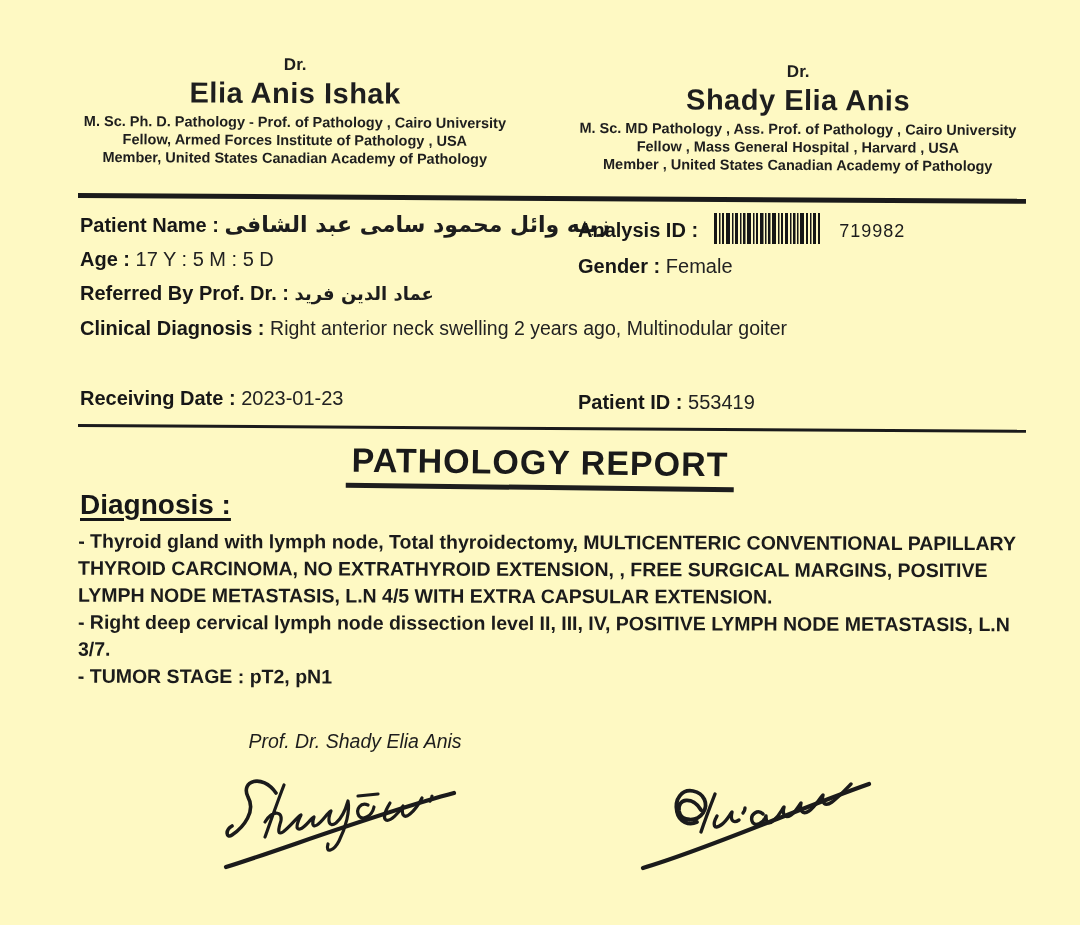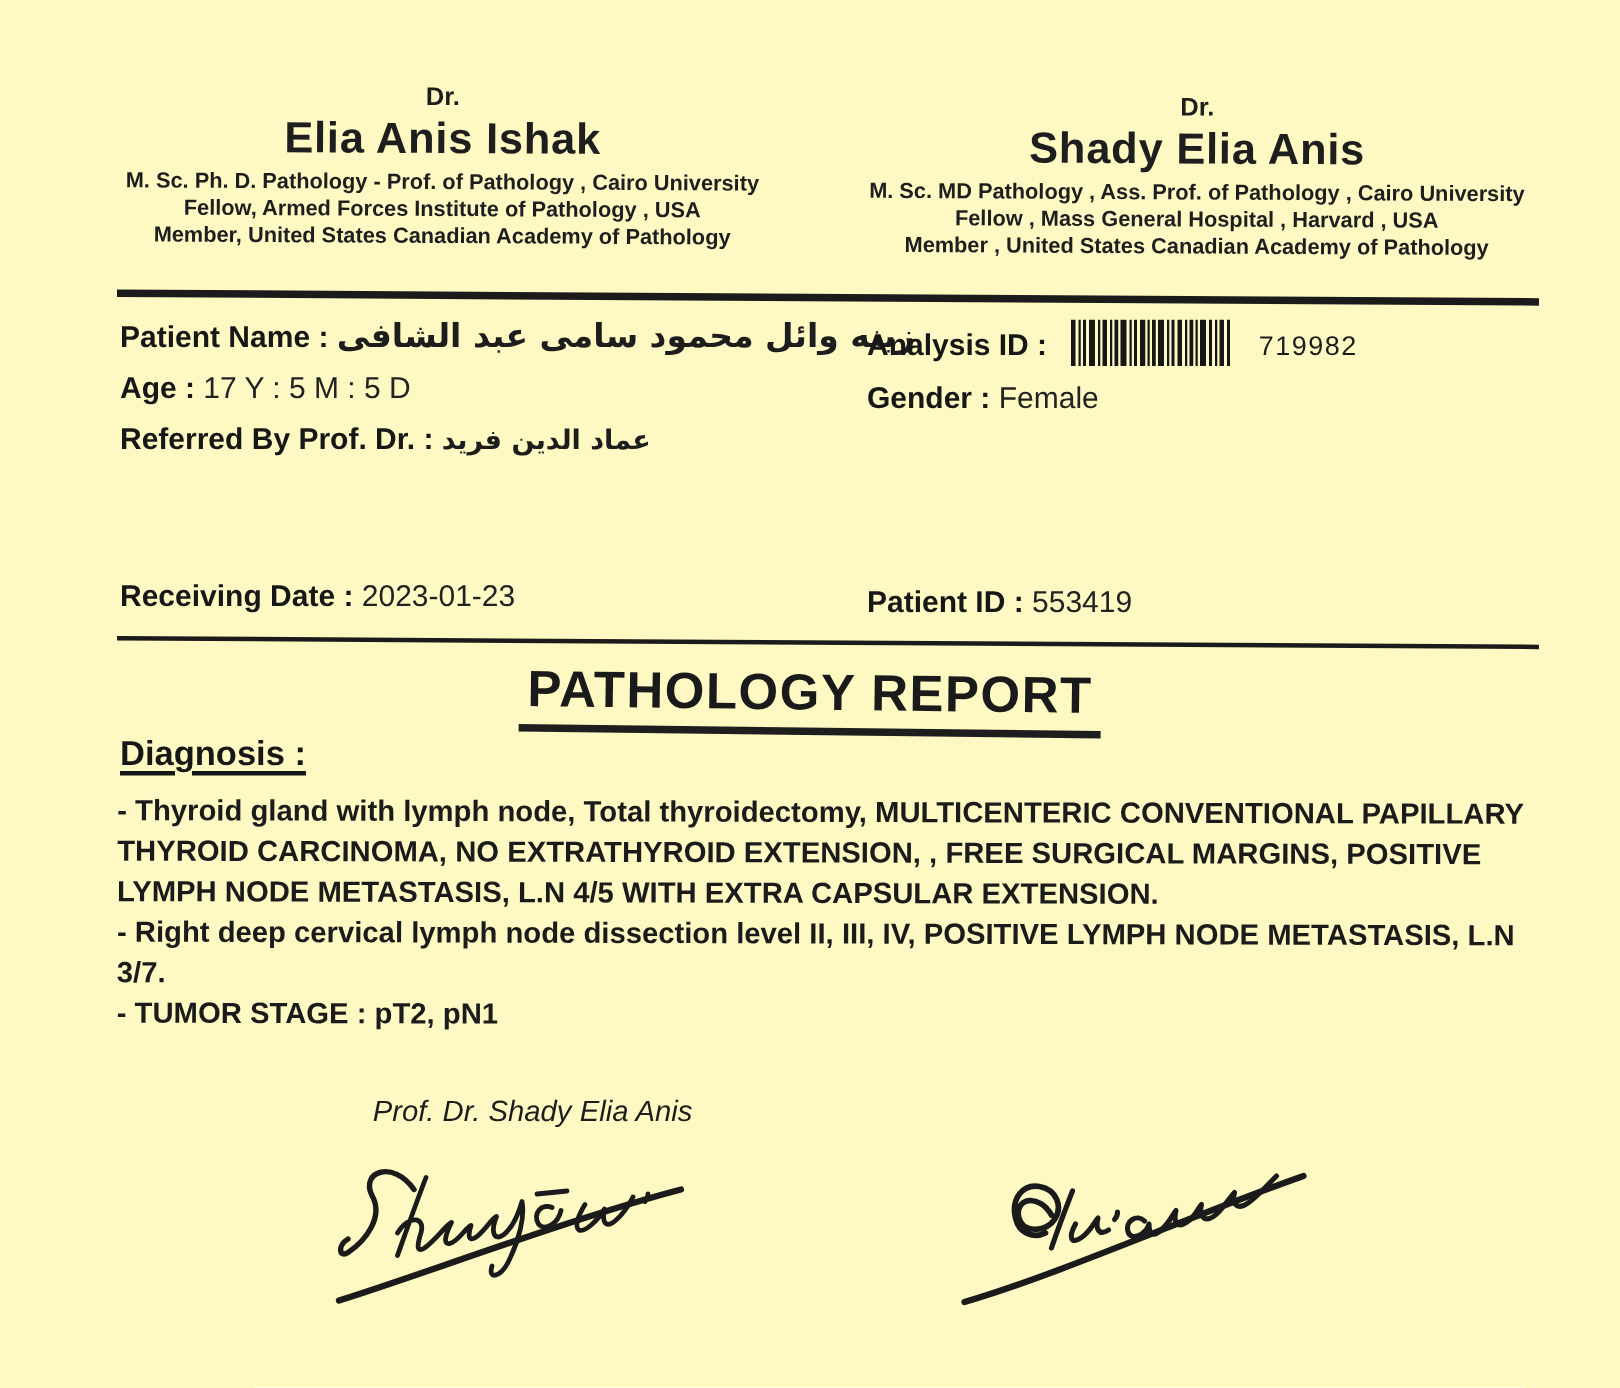--- a/index.html
+++ b/index.html
@@ -79,21 +79,21 @@
     letter-spacing: 1px;
     color: #1a1a1a;
     border-bottom: 5px solid #1e1e1e;
     padding: 0 6px 3px 6px;
   }
 
   
   .dx-heading {
     position: absolute;
     left: 80px; top: 489px;
-    font-size: 23px;
+    font-size: 28px;
     font-weight: bold;
     text-decoration: underline;
     text-underline-offset: 4px;
     text-decoration-thickness: 2.5px;
     color: #171717;
   }
   .dx-body {
     position: absolute;
     left: 78px; top: 529px;
     width: 952px;
@@ -194,20 +194,24 @@
   <div class="info-row row-gender">
     <span class="lbl">Gender :</span>
     <span class="val">Female</span>
   </div>
 
   <div class="info-row row-referred">
     <span class="lbl">Referred By Prof. Dr. :</span>
     <span class="val-b arabic" style="font-size:18px;">عماد الدين فريد</span>
   </div>
 
+  <div class="info-row row-clinical">
+    <span class="lbl">Clinical Diagnosis :</span>
+    <span class="val">Right anterior neck swelling 2 years ago, Multinodular goiter</span>
+  </div>
 
 
   <div class="info-row row-receiving">
     <span class="lbl">Receiving Date :</span>
     <span class="val">2023-01-23</span>
   </div>
 
   <div class="info-row row-patientid">
     <span class="lbl">Patient ID :</span>
     <span class="val">553419</span>

